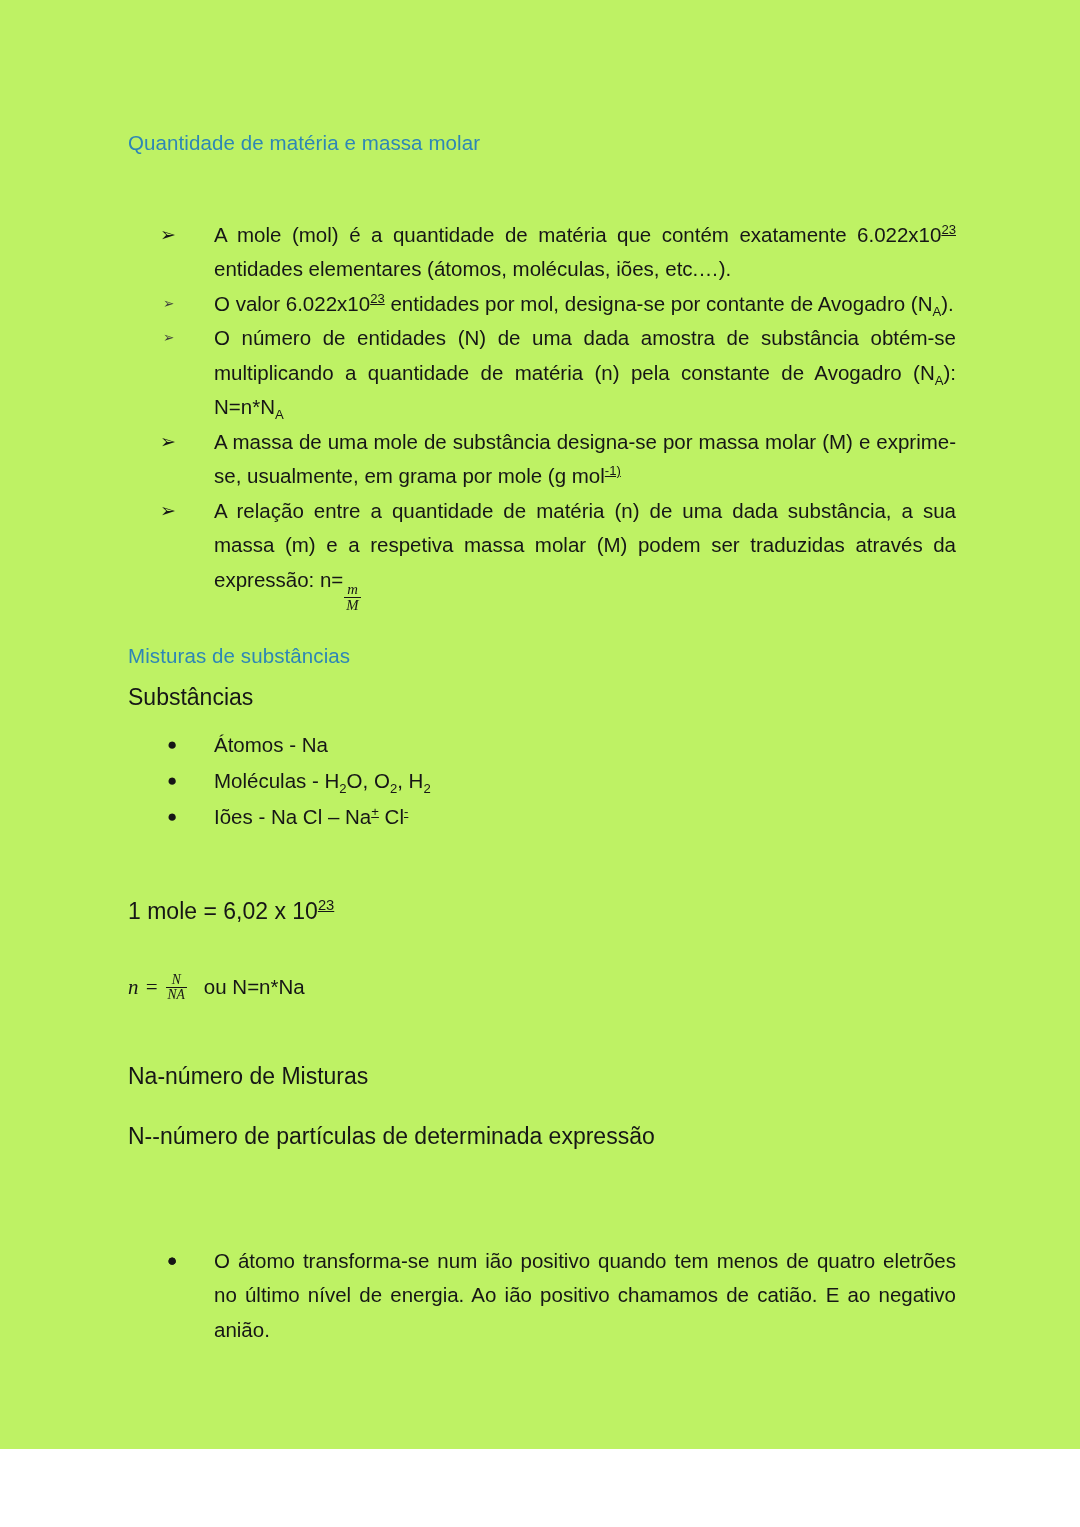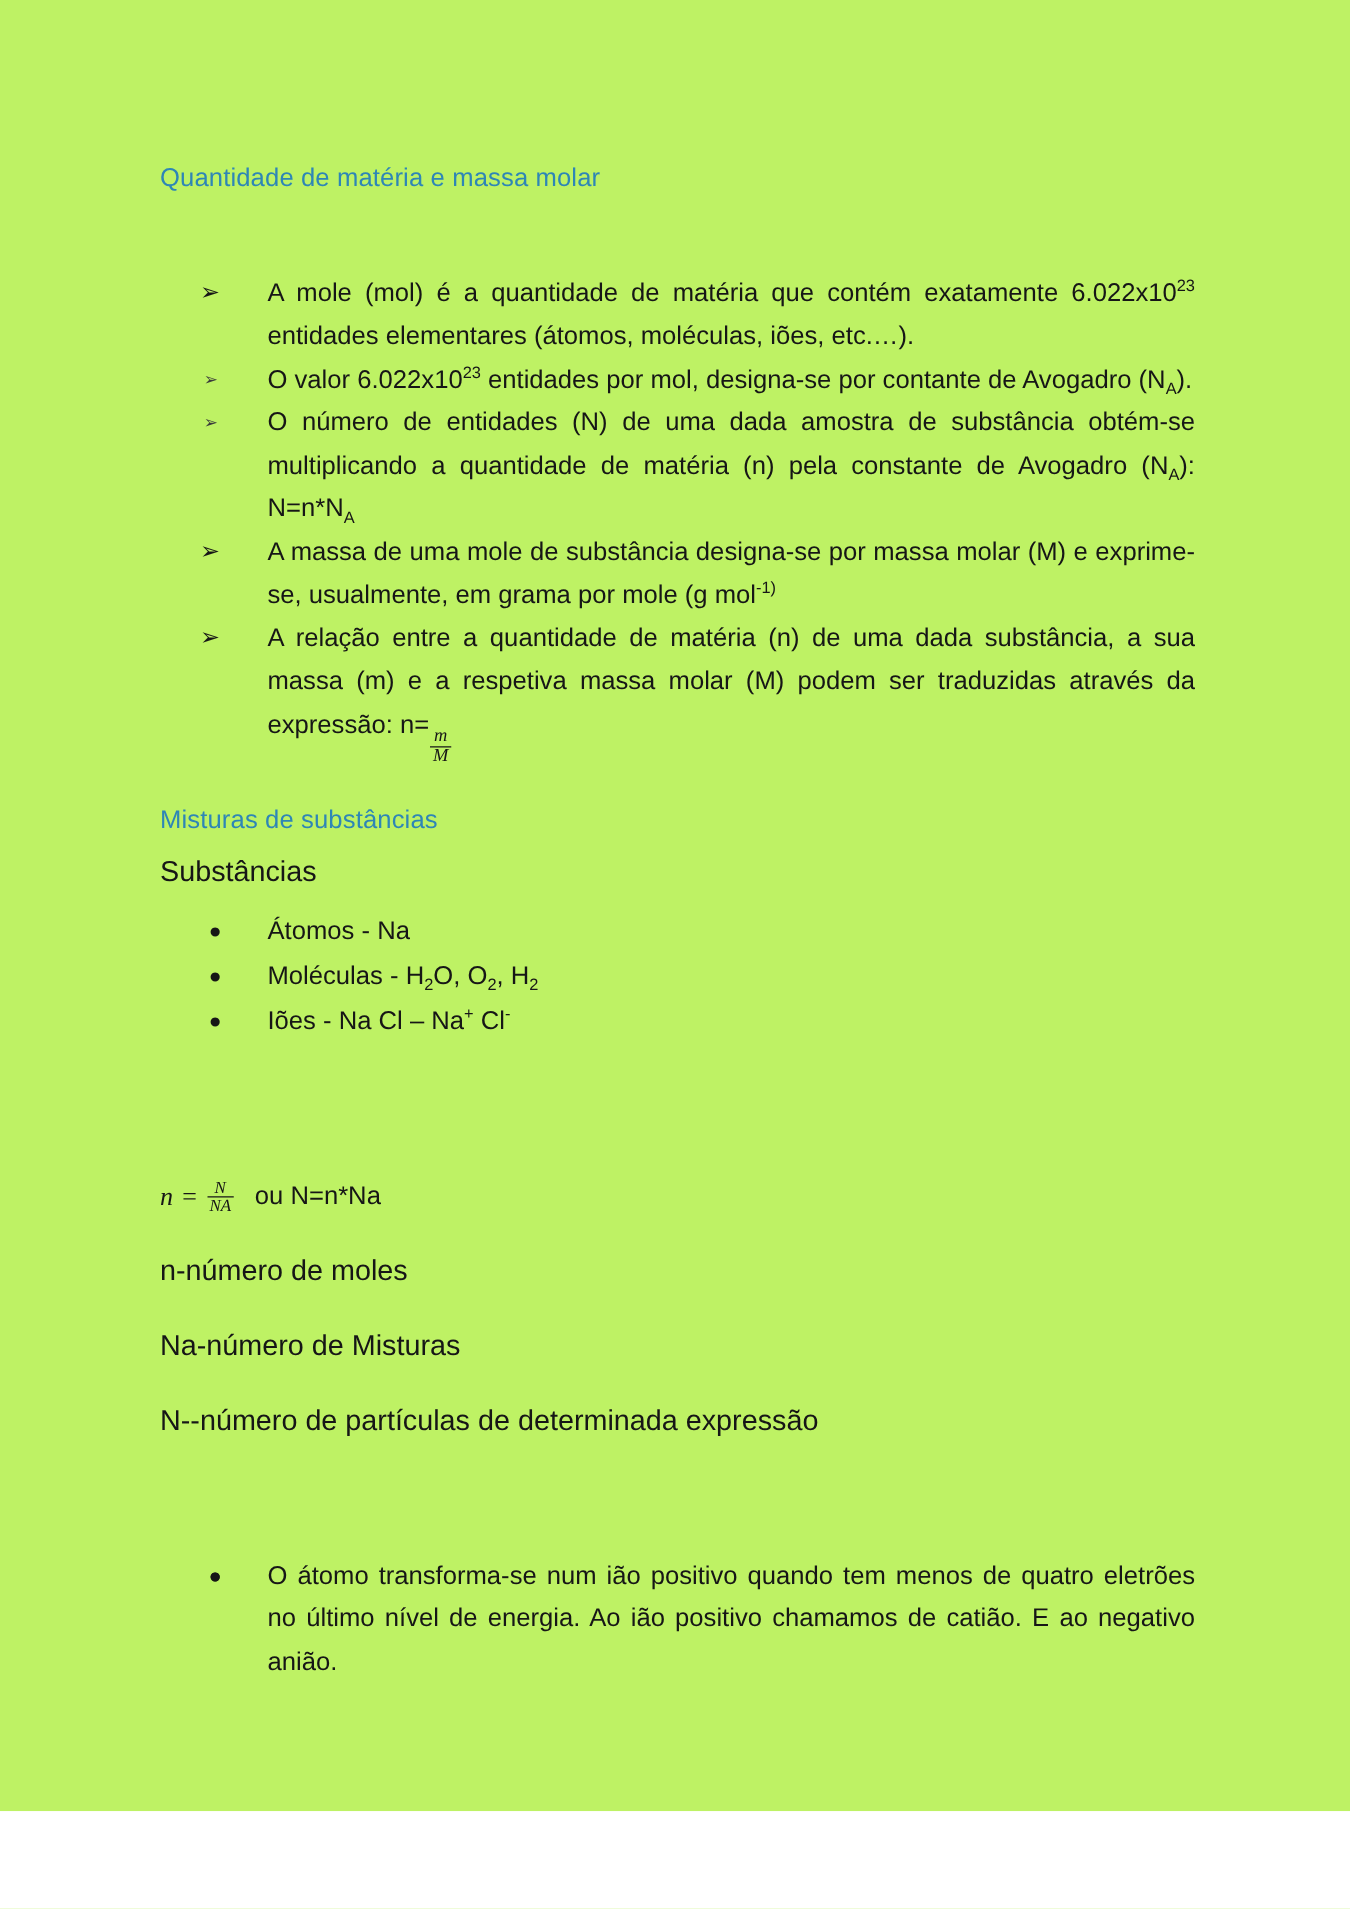--- a/index.html
+++ b/index.html
@@ -93,21 +93,21 @@
     font-size: 17px;
   }
   .dot-list.justified .dot-item {
     text-align: justify;
     text-justify: inter-word;
     line-height: 34.5px;
   }
   .dot-list.justified .dot-item > .marker { line-height: 34.5px; }
 
   
-  sup { font-size: 0.64em; vertical-align: super; line-height: 0; }
+  sup { font-size: 0.64em; vertical-align: super; line-height: 0; text-decoration: underline; }
   sub { font-size: 0.64em; vertical-align: sub;   line-height: 0; }
 
   
   .frac {
     display: inline-flex;
     flex-direction: column;
     align-items: center;
     justify-content: center;
     vertical-align: -0.48em;
     font-family: "Liberation Serif", serif;
@@ -205,36 +205,38 @@
 
       <li class="dot-item">
         <span class="marker">●</span>
         <span>Iões - Na Cl – Na</span><sup>+</sup><span>   Cl</span><sup>-</sup>
       </li>
 
     </ul>
 
     <div class="spacer-xl"></div>
 
+    <div class="plain-line">
+      <span>1 mole = 6,02 x 10</span><sup>23</sup>
+    </div>
 
     <div class="spacer-lg"></div>
 
     <div class="eq-line">
       <span class="mathvar">n</span>
       <span class="mathvar" style="margin:0 6px">=</span>
       <span class="frac">
           <span class="num">N</span>
           <span class="den">NA</span>
         </span>
       <span style="margin-left:16px">ou N=n*Na</span>
     </div>
 
     <div class="spacer-md"></div>
 
-    <div class="plain-line">n-número de moles</div>
     <div class="spacer-md"></div>
     <div class="plain-line">Na-número de Misturas</div>
     <div class="spacer-md"></div>
     <div class="plain-line">N--número de partículas de determinada expressão</div>
 
     <div class="spacer-xl"></div>
     <div class="spacer-md"></div>
 
     <ul class="dot-list justified">
       <li class="dot-item">

